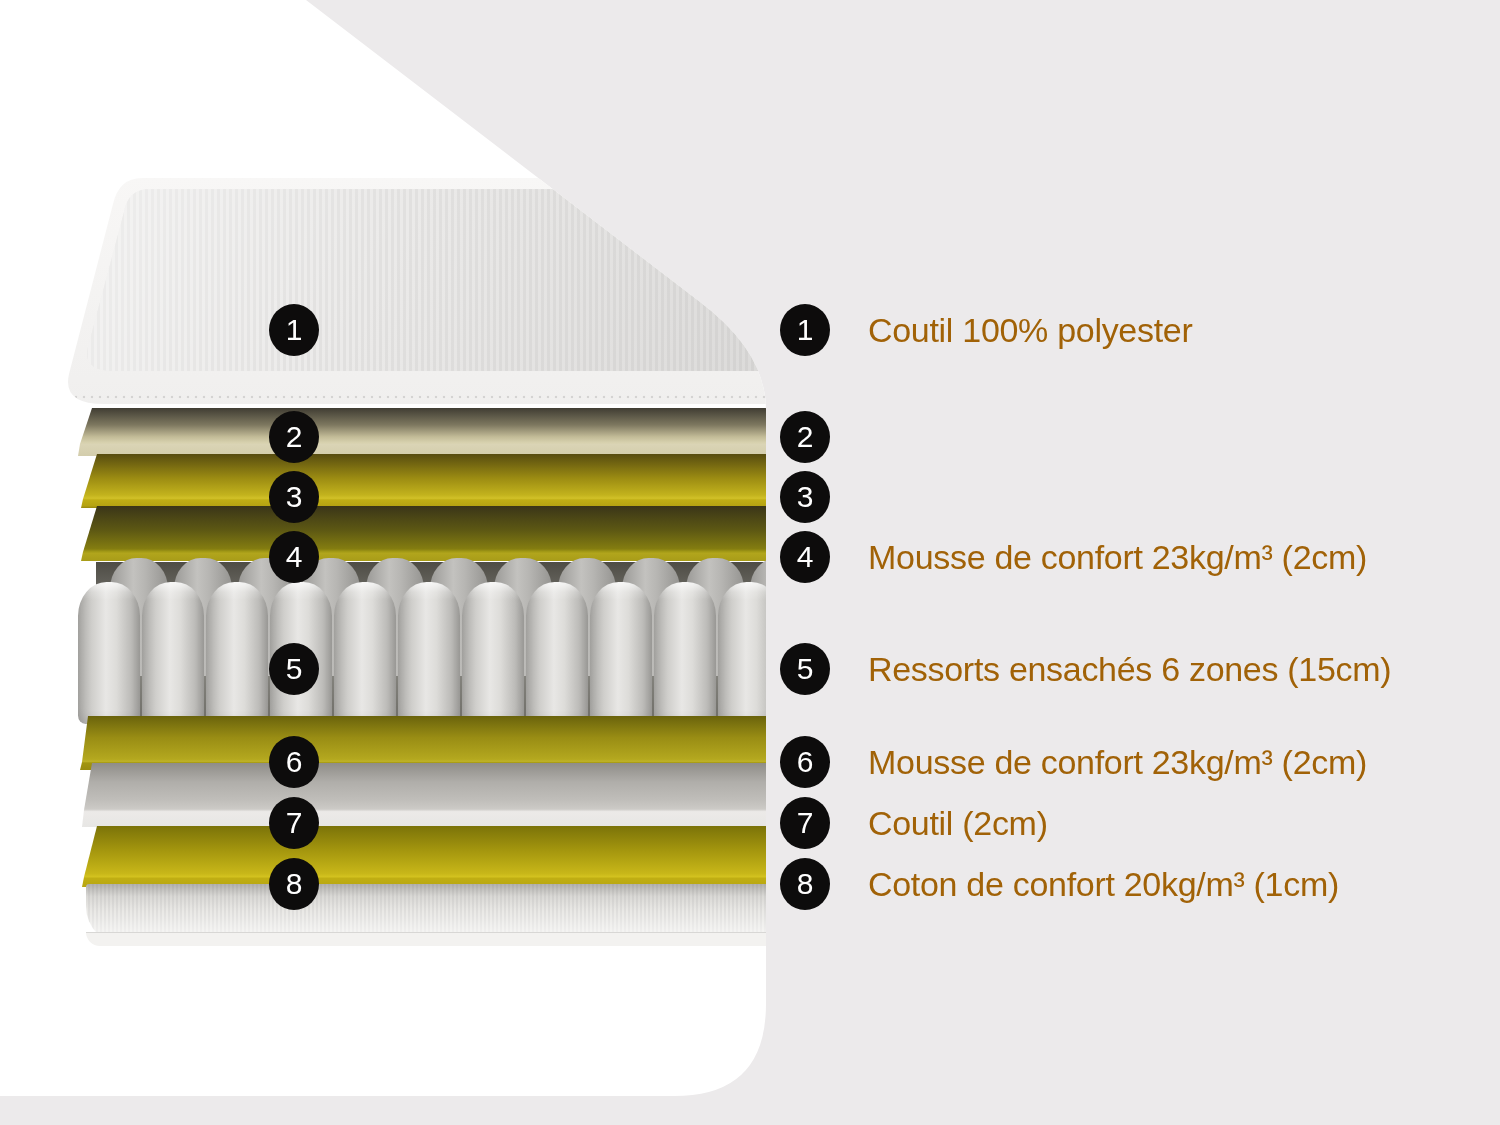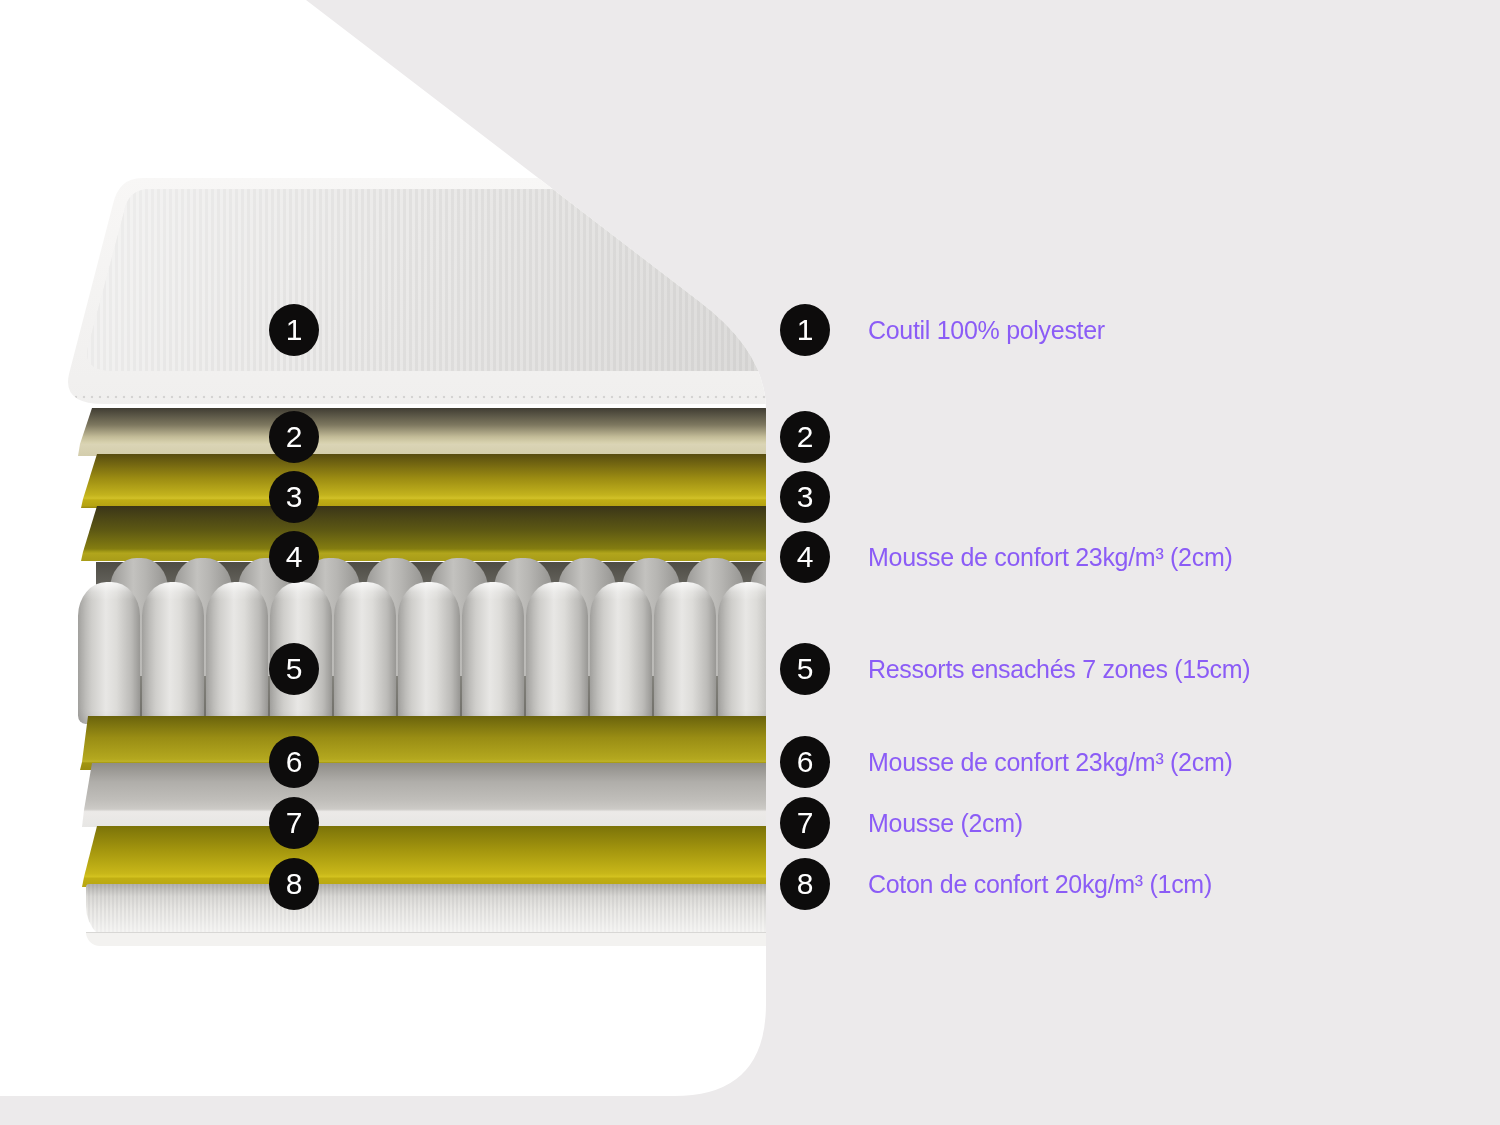--- a/index.html
+++ b/index.html
@@ -92,21 +92,21 @@
     font-size:30px;line-height:1;font-weight:400;
   }
   .marker{left:269px;}
   
   .legend-row{
     position:absolute;left:780px;height:52px;
     display:flex;align-items:center;gap:38px;white-space:nowrap;
   }
   .legend-row .badge{position:static;flex:0 0 auto;}
   .legend-label{
-    color:#8b5cf6;font-size:25px;letter-spacing:-0.3px;font-weight:400;
+    color:#a16207;font-size:34px;letter-spacing:-0.3px;font-weight:400;
   }
 </style>
 </head>
 <body>
 
 <div class="scene">
 
   <div class="layer coutil">
     <div class="coutil-fabric"></div>
   </div>
@@ -198,32 +198,32 @@
 <div class="legend-row" style="top:531px">
   <div class="badge">
       <span>4</span>
     </div>
   <span class="legend-label">Mousse de confort 23kg/m³ (2cm)</span>
 </div>
 <div class="legend-row" style="top:643px">
   <div class="badge">
       <span>5</span>
     </div>
-  <span class="legend-label">Ressorts ensachés 7 zones (15cm)</span>
+  <span class="legend-label">Ressorts ensachés 6 zones (15cm)</span>
 </div>
 <div class="legend-row" style="top:736px">
   <div class="badge">
       <span>6</span>
     </div>
   <span class="legend-label">Mousse de confort 23kg/m³ (2cm)</span>
 </div>
 <div class="legend-row" style="top:797px">
   <div class="badge">
       <span>7</span>
     </div>
-  <span class="legend-label">Mousse (2cm)</span>
+  <span class="legend-label">Coutil (2cm)</span>
 </div>
 <div class="legend-row" style="top:858px">
   <div class="badge">
       <span>8</span>
     </div>
   <span class="legend-label">Coton de confort 20kg/m³ (1cm)</span>
 </div>
 
 </body></html>

